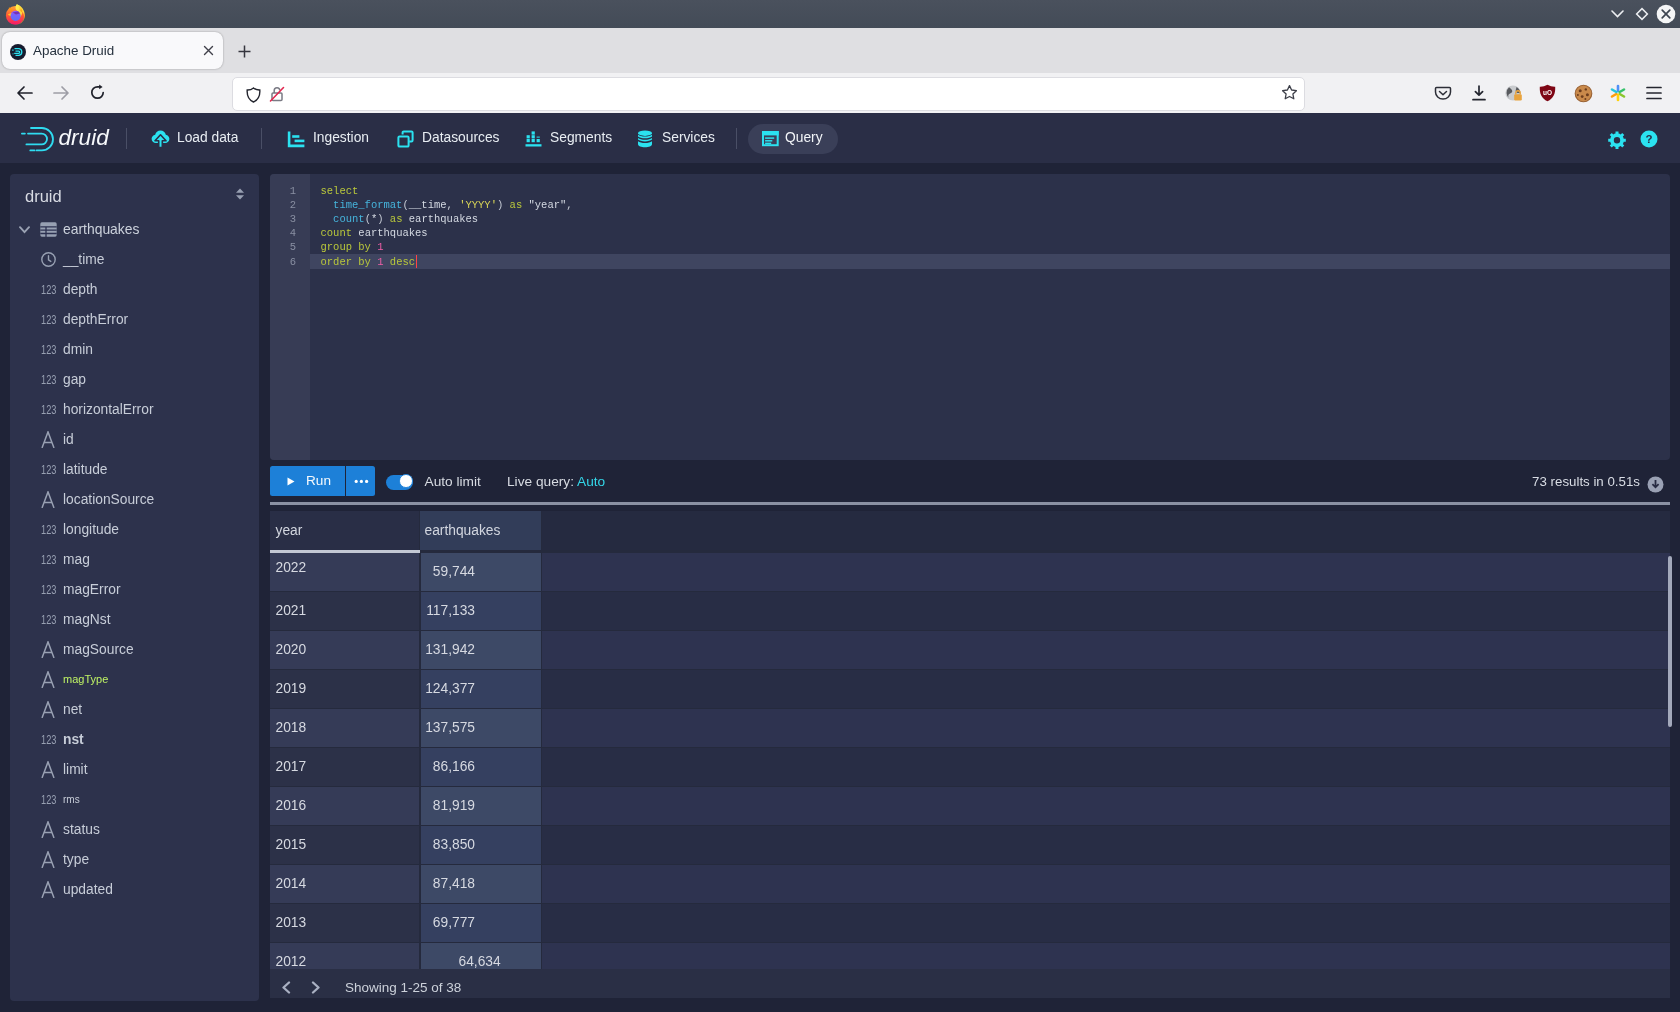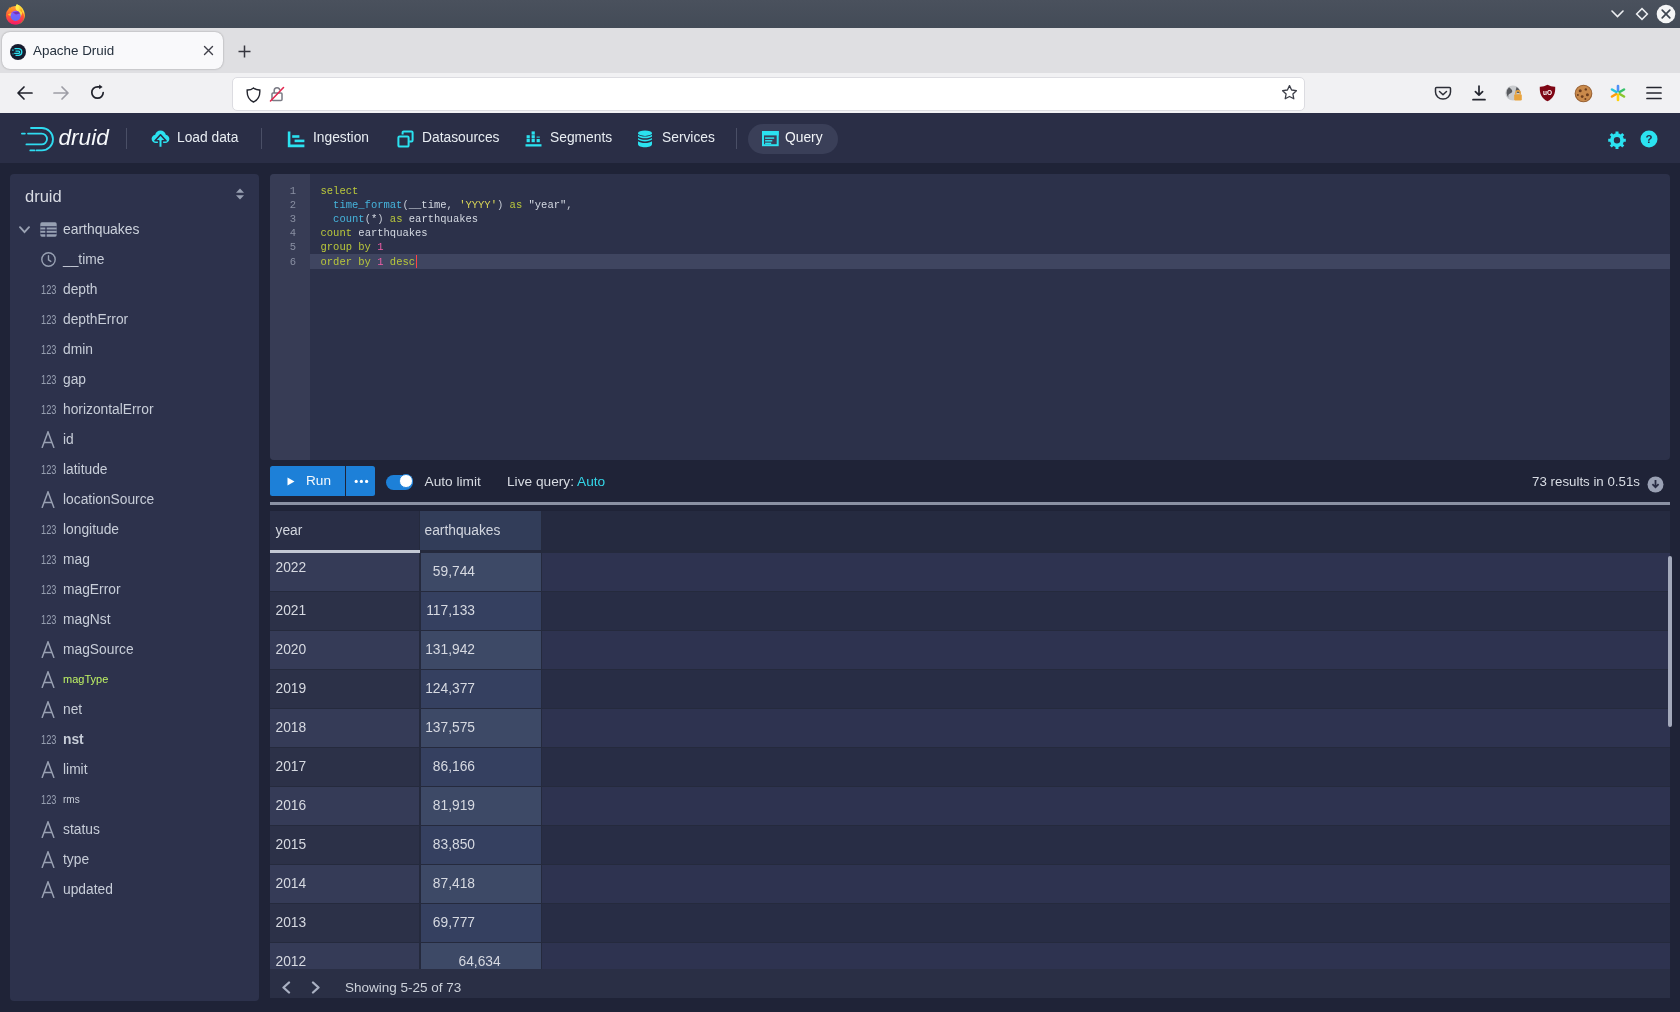--- a/index.html
+++ b/index.html
@@ -417,15 +417,15 @@
 <div class="abs" style="left:420.5px;top:942.5px;width:120px;height:26.5px;background:#3d4966;"></div>
 <div class="abs" style="left:275.5px;top:942.5px;height:38px;line-height:38px;color:#d6d9e1;font-size:13.8px;">2012</div>
 <div class="abs" style="left:420.5px;top:942.5px;width:54.5px;height:38px;line-height:38px;color:#d6d9e1;font-size:13.8px;text-align:right;padding-left:38px;">64,634</div>
 <div class="abs" style="left:270px;top:969px;width:1400px;height:28.5px;background:#2a2f45;"></div>
 <svg class="abs" style="left:281px;top:981px;" width="10" height="13" viewBox="0 0 10 13">
       <path d="M8 1.5 L2.5 6.5 L8 11.5" stroke="#a9b0c2" stroke-width="2.3" fill="none" stroke-linecap="round" stroke-linejoin="round"></path>
     </svg>
 <svg class="abs" style="left:311px;top:981px;" width="10" height="13" viewBox="0 0 10 13">
       <path d="M2 1.5 L7.5 6.5 L2 11.5" stroke="#a9b0c2" stroke-width="2.3" fill="none" stroke-linecap="round" stroke-linejoin="round"></path>
     </svg>
-<div class="abs" style="left:345px;top:974px;height:28px;line-height:28px;color:#ccd1da;font-size:13.5px;">Showing 5-25 of 73</div>
+<div class="abs" style="left:345px;top:974px;height:28px;line-height:28px;color:#ccd1da;font-size:13.5px;">Showing 1-25 of 38</div>
 <div class="abs" style="left:1667.5px;top:556px;width:4px;height:171px;background:#a3a9bb;border-radius:2px;"></div>
 
 </div>
 </body></html>

